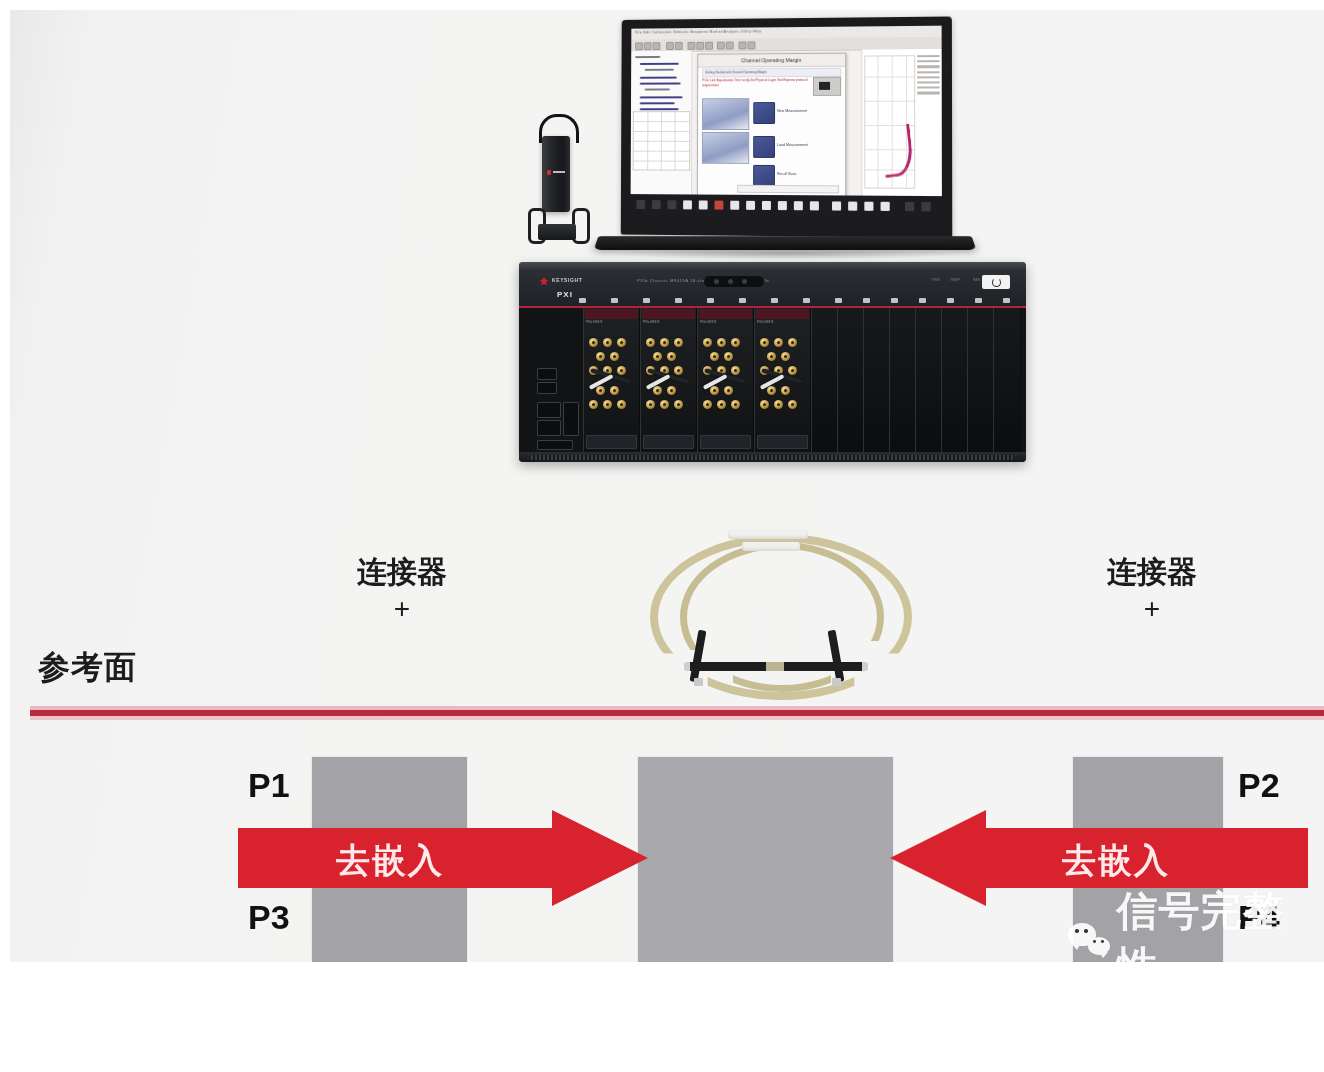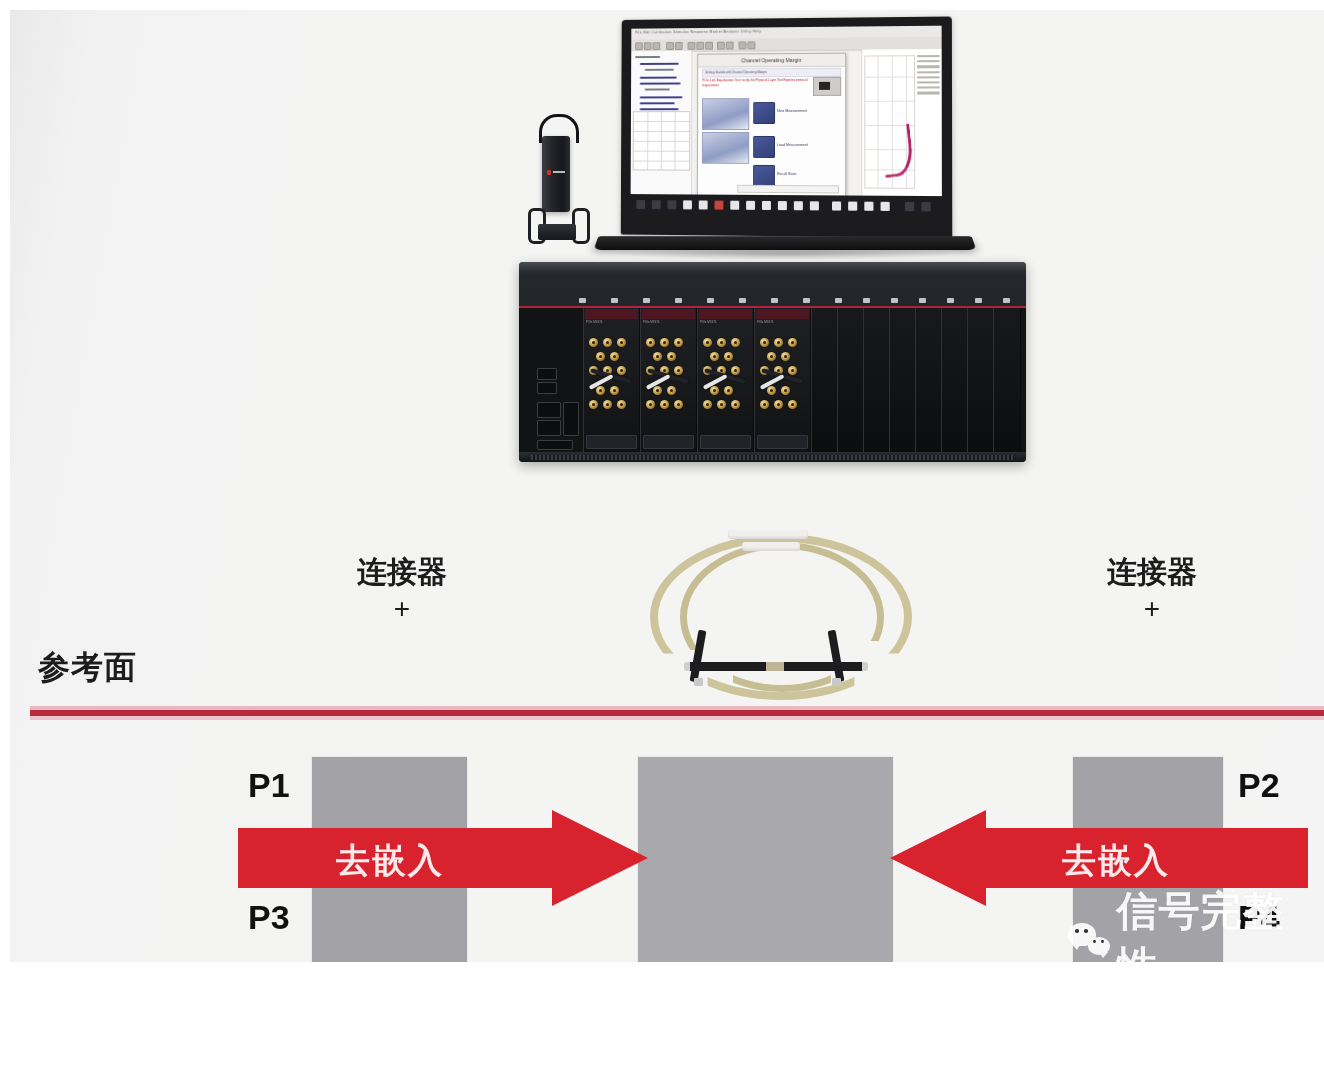--- a/index.html
+++ b/index.html
@@ -611,20 +611,40 @@
 
     <div id="probe-cable"></div>
     <div id="probe-body"></div>
     <div class="probe-clamp" style="left:518px"></div>
     <div class="probe-clamp" style="left:562px"></div>
     <div id="probe-foot"></div>
 
     <div id="chassis">
       <div id="chassis-top"></div>
 
+      <div id="chassis-brandbar">
+        <svg id="keysight-mark" viewBox="0 0 20 20">
+          <path d="M10 1 L12.6 7.2 L19 8 L14.2 12.2 L15.6 18.6 L10 15.3 L4.4 18.6 L5.8 12.2 L1 8 L7.4 7.2 Z" fill="#c8242c"></path>
+        </svg>
+        <div id="keysight-text">KEYSIGHT</div>
+        <div id="chassis-model">PXIe Chassis  M9019A   18-slot High-Data Bandwidth PXIe</div>
+        <div id="chassis-pxi">PXI</div>
+
+        <div id="chassis-fanvents">
+          <i style="left:10px"></i>
+            <i style="left:24px"></i>
+            <i style="left:38px"></i>
+        </div>
+
+        <span class="chassis-ledtxt" style="right:86px">PWR</span>
+        <span class="chassis-ledtxt" style="right:66px">TEMP</span>
+        <span class="chassis-ledtxt" style="right:46px">FAN</span>
+
+        <div id="power-btn"></div>
+      </div>
 
       <div id="slot-tabrow">
         <span class="slot-tab" style="left:60px"></span>
         <span class="slot-tab" style="left:92px"></span>
         <span class="slot-tab" style="left:124px"></span>
         <span class="slot-tab" style="left:156px"></span>
         <span class="slot-tab" style="left:188px"></span>
         <span class="slot-tab" style="left:220px"></span>
         <span class="slot-tab" style="left:252px"></span>
         <span class="slot-tab" style="left:284px"></span>

